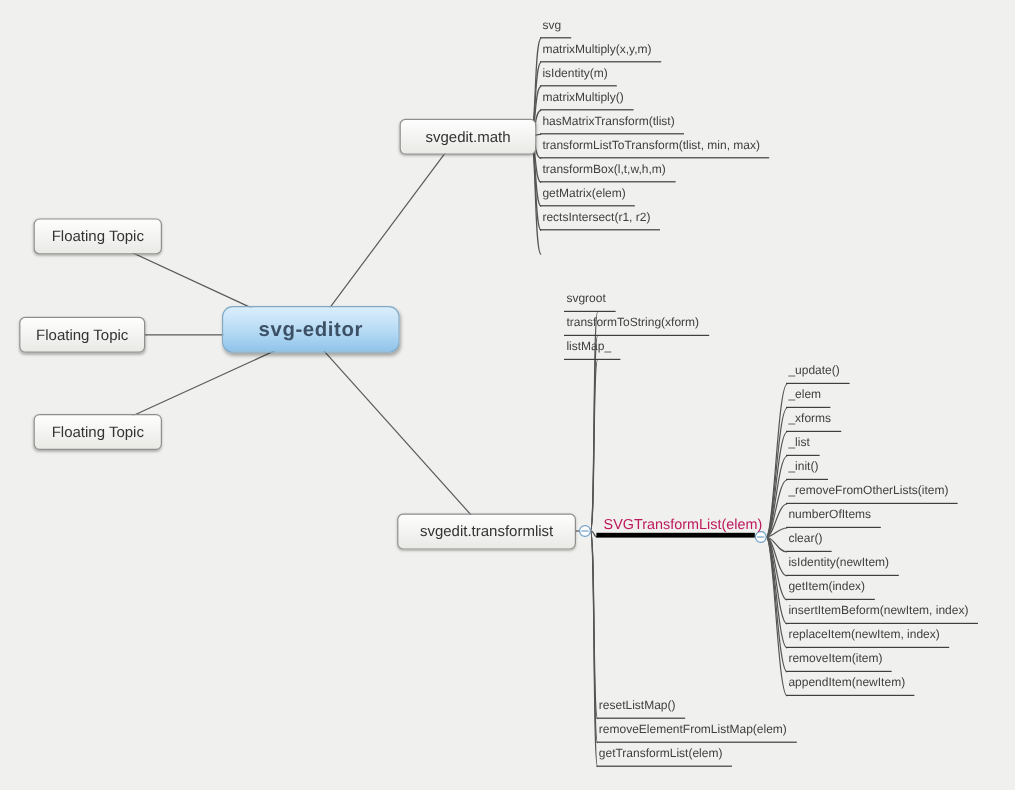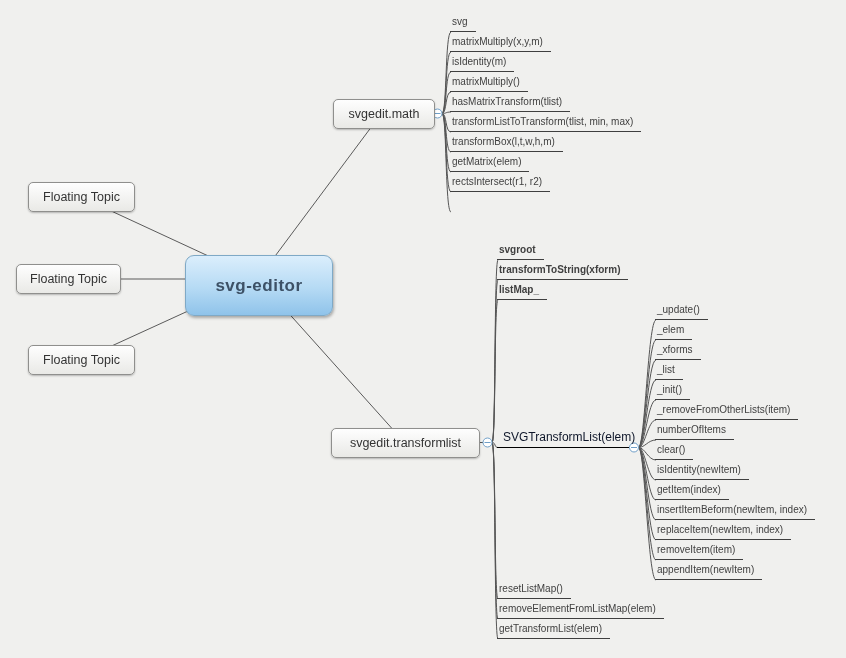--- a/index.html
+++ b/index.html
@@ -32,21 +32,21 @@
   .leafcol {
     position:absolute; display:flex; flex-direction:column; align-items:flex-start;
   }
   .leaf {
     height:20px; line-height:19px; padding:0 8px 0 2px;
     border-bottom:1px solid #3f3f3f;
     font-size:10px; color:#404040; white-space:nowrap;
   }
   .sublabel {
     position:absolute; width:132px; height:20px; line-height:19px; padding-left:6px;
-    border-bottom:1px solid #000000; font-size:12px; color:#0f172a; white-space:nowrap;
+    border-bottom:4px solid #000000; font-size:12px; color:#be185d; white-space:nowrap;
   }
 </style>
 </head>
 <body>
 
 <div id="canvas">
 
   <svg id="wires" width="846" height="658" viewBox="0 0 846 658">
 
     <g stroke="#5a5a5a" stroke-width="1" fill="none">
@@ -106,42 +106,42 @@
     <g>
       <circle cx="487.5" cy="442.5" r="4.5" fill="#ffffff" stroke="#6f9fc8" stroke-width="1"></circle>
       <line x1="484.5" y1="442.5" x2="490.5" y2="442.5" stroke="#6f9fc8" stroke-width="1"></line>
     </g>
     <g>
       <circle cx="634" cy="447.5" r="4.5" fill="#ffffff" stroke="#6f9fc8" stroke-width="1"></circle>
       <line x1="631" y1="447.5" x2="637" y2="447.5" stroke="#6f9fc8" stroke-width="1"></line>
     </g>
   </svg>
 
-  <div class="node root-node" style="left:185px; top:255px; width:148px; height:61px;">svg-editor</div>
+  <div class="node root-node" style="left:185px; top:255px; width:148px; height:39px;">svg-editor</div>
 
   <div class="node box" style="left:28px; top:182px; width:107px; height:30px;">Floating Topic</div>
   <div class="node box" style="left:16px; top:264px; width:105px; height:30px;">Floating Topic</div>
   <div class="node box" style="left:28px; top:345px; width:107px; height:30px;">Floating Topic</div>
 
-  <div class="node box" style="left:333px; top:99px; width:102px; height:30px;">svgedit.math</div>
+  <div class="node box" style="left:333px; top:99px; width:114px; height:30px;">svgedit.math</div>
   <div class="node box" style="left:331px; top:428px; width:149px; height:30px;">svgedit.transformlist</div>
 
   <div class="leafcol" style="left:450px; top:12px;">
     <div class="leaf">svg</div>
     <div class="leaf">matrixMultiply(x,y,m)</div>
     <div class="leaf">isIdentity(m)</div>
     <div class="leaf">matrixMultiply()</div>
     <div class="leaf">hasMatrixTransform(tlist)</div>
     <div class="leaf">transformListToTransform(tlist, min, max)</div>
     <div class="leaf">transformBox(l,t,w,h,m)</div>
     <div class="leaf">getMatrix(elem)</div>
     <div class="leaf">rectsIntersect(r1, r2)</div>
   </div>
 
-  <div class="leafcol" style="left:497px; top:240px;font-weight:bold;">
+  <div class="leafcol" style="left:470px; top:240px;">
     <div class="leaf">svgroot</div>
     <div class="leaf">transformToString(xform)</div>
     <div class="leaf">listMap_</div>
   </div>
 
   <div class="sublabel" style="left:497px; top:428px;">SVGTransformList(elem)</div>
 
   <div class="leafcol" style="left:655px; top:300px;">
     <div class="leaf">_update()</div>
     <div class="leaf">_elem</div>

